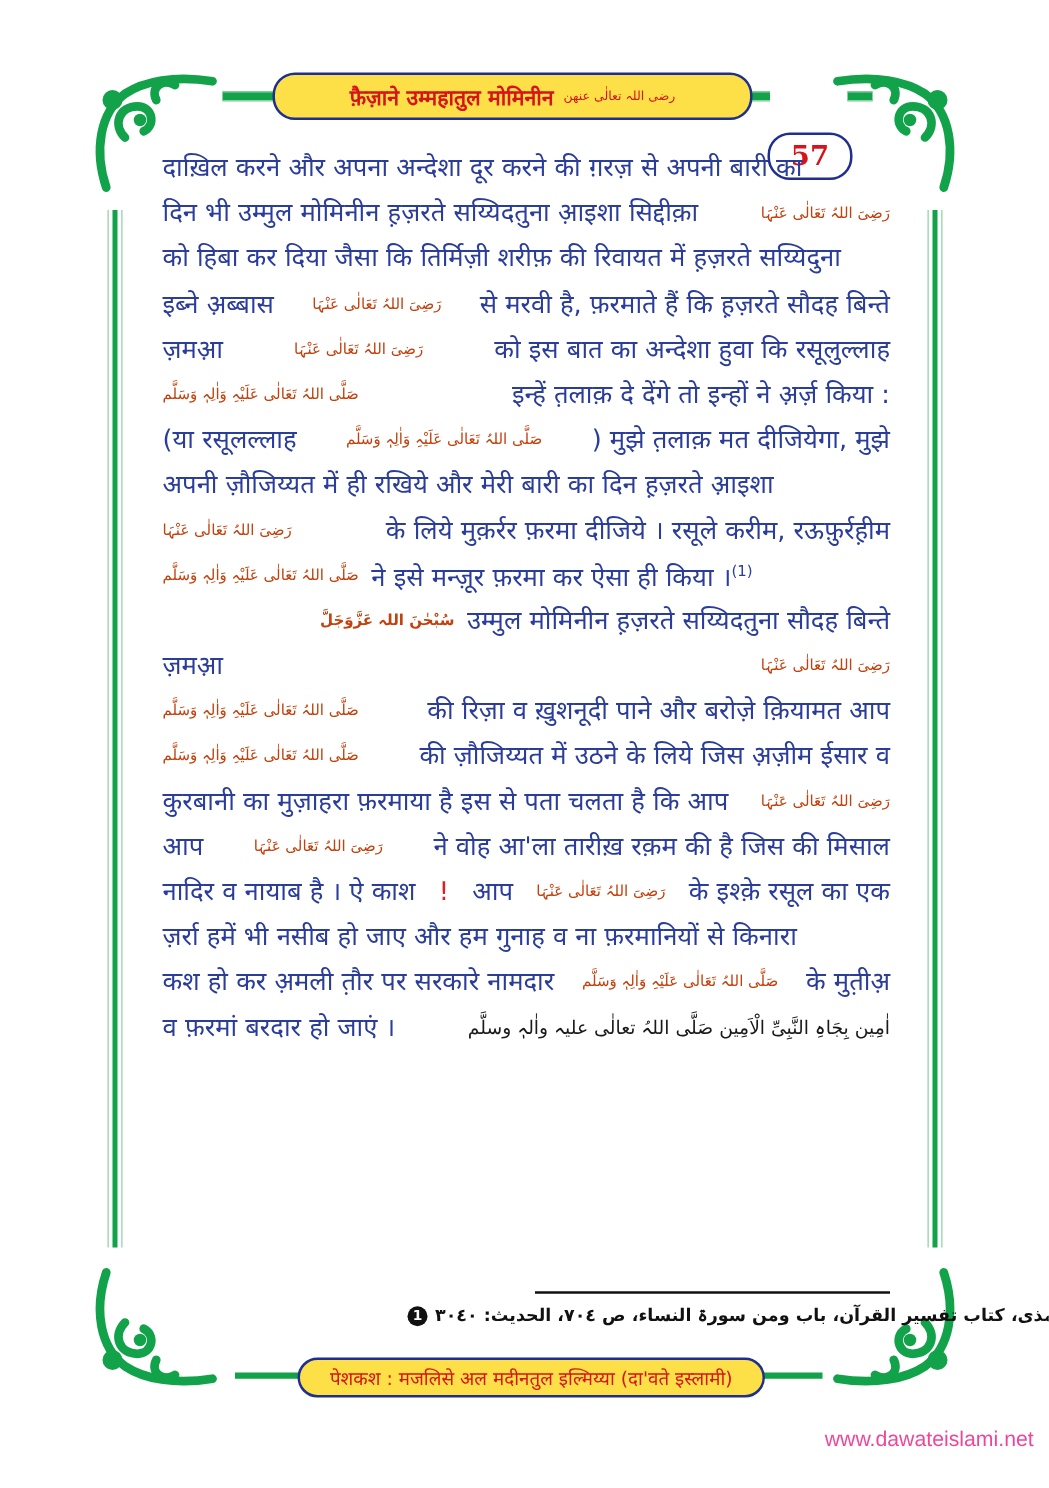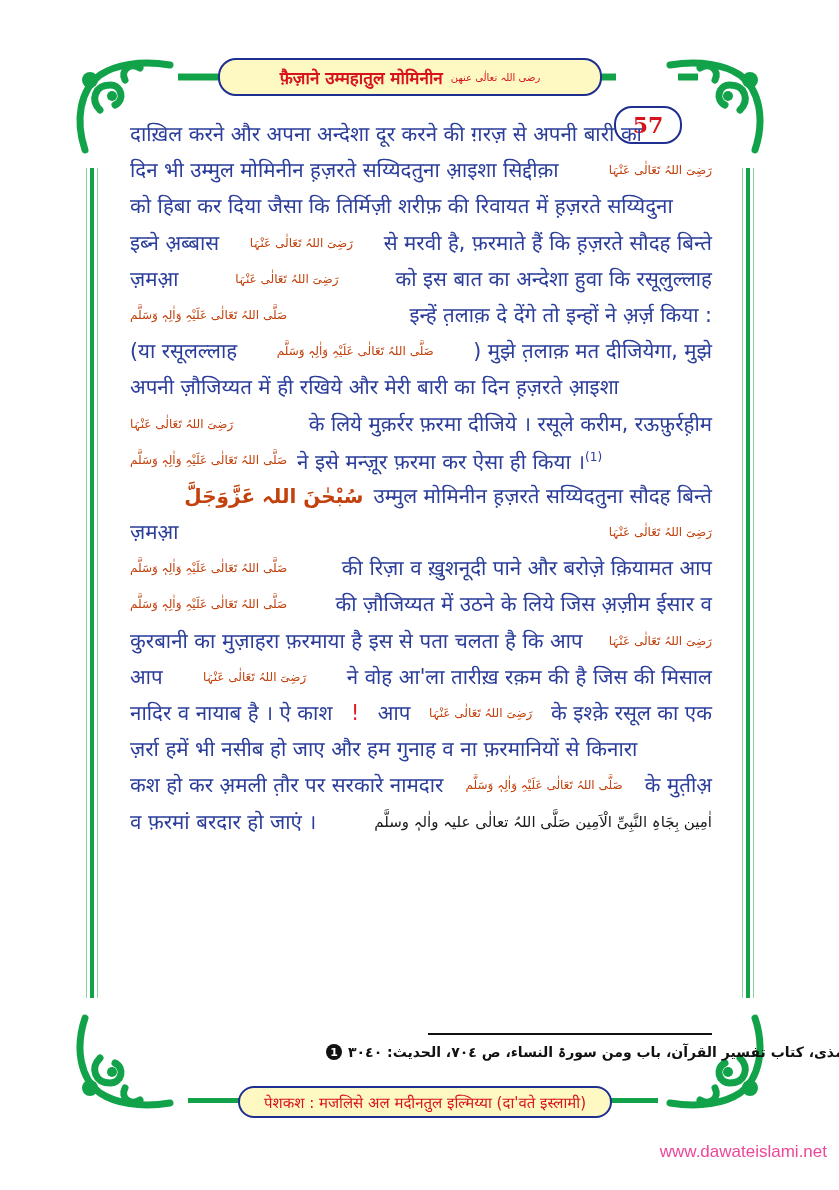--- a/index.html
+++ b/index.html
@@ -17,50 +17,50 @@
     .corner { position: absolute; width: 110px; height: 110px; }
     .corner svg { width: 100%; height: 100%; }
     .corner.tl { left: -8px; top: -8px; }
     .corner.tr { right: -8px; top: -8px; transform: scaleX(-1); }
     .corner.bl { left: -8px; bottom: 0px; transform: scaleY(-1); }
     .corner.br { right: -8px; bottom: 0px; transform: scale(-1,-1); }
 
     
     .hdr-line { position: absolute; height: 6px; background: #12a24a; border-top: 1px solid #8fd3a5; border-bottom: 1px solid #8fd3a5; top: 15px; }
     .header-title { position: absolute; left: 140px; top: 0px; width: 380px; height: 34px;
-      border: 2px solid #1f2f8f; border-radius: 18px; background: #fef9c3;
+      border: 2px solid #1f2f8f; border-radius: 18px; background: #fde047;
       display: flex; align-items: center; justify-content: center; gap: 8px;
       color: #d7141b; font-size: 17px; font-weight: bold; }
     .header-title .honor { font-size: 10px; color: #d7141b; font-weight: normal; }
     .page-number { position: absolute; left: 536px; top: 0px; width: 64px; height: 34px;
       border: 2px solid #1f2f8f; border-radius: 18px; background: #fff;
       display: flex; align-items: center; justify-content: center;
       color: #d7141b; font-family: "DejaVu Serif", serif; font-weight: bold; font-size: 22px; margin-top: 48px; }
 
     
     .body-text { position: absolute; left: 52px; top: 58px; width: 582px; color: #2a3d9a;
       font-size: 20.5px; line-height: 36.2px; }
     .line { display: flex; justify-content: space-between; white-space: nowrap; height: 36.2px; align-items: center; }
     .line.indent { justify-content: flex-end; }
     .line.left { justify-content: flex-start; gap: 10px; }
     .honor { color: #c2410c; font-size: 12px; font-family: "DejaVu Sans", sans-serif; direction: rtl; }
-    .honor.big { font-size: 20px; font-weight: bold; }
+    .honor.big { font-size: 12px; font-weight: bold; }
     .excl { color: #e01d25; }
     .arabic-dua { color: #1a1a1a; font-size: 15px; direction: rtl; margin-left: auto; }
     sup { font-size: 12px; }
 
     .footnote-rule { position: absolute; left: 350px; top: 975px; width: 284px; height: 2px; background: #111; }
     .footnote { position: absolute; left: 248px; top: 986px; width: 390px; display: flex; align-items: center; gap: 6px;
       color: #111; font-size: 14px; font-weight: bold; }
     .fn-marker { width: 16px; height: 16px; border-radius: 50%; background: #111; color: #fff; font-size: 11px;
       display: flex; align-items: center; justify-content: center; flex: none; }
     .fn-text { direction: rtl; white-space: nowrap; }
 
     .footer-banner { position: absolute; left: 160px; top: 1028px; width: 370px; height: 28px;
-      border: 2px solid #1f2f8f; border-radius: 16px; background: #fef9c3;
+      border: 2px solid #1f2f8f; border-radius: 16px; background: #fde047;
       display: flex; align-items: center; justify-content: center; color: #d7141b; font-size: 15px; }
     .ftr-line { position: absolute; top: 1040px; height: 5px; background: #12a24a; }
 
     .site-url { position: absolute; right: 12px; top: 1142px; color: #ec4899; font-size: 17px; font-family: "Liberation Sans", sans-serif; }
   </style>
 </head>
 <body>
 
 <div class="page-frame">
 

